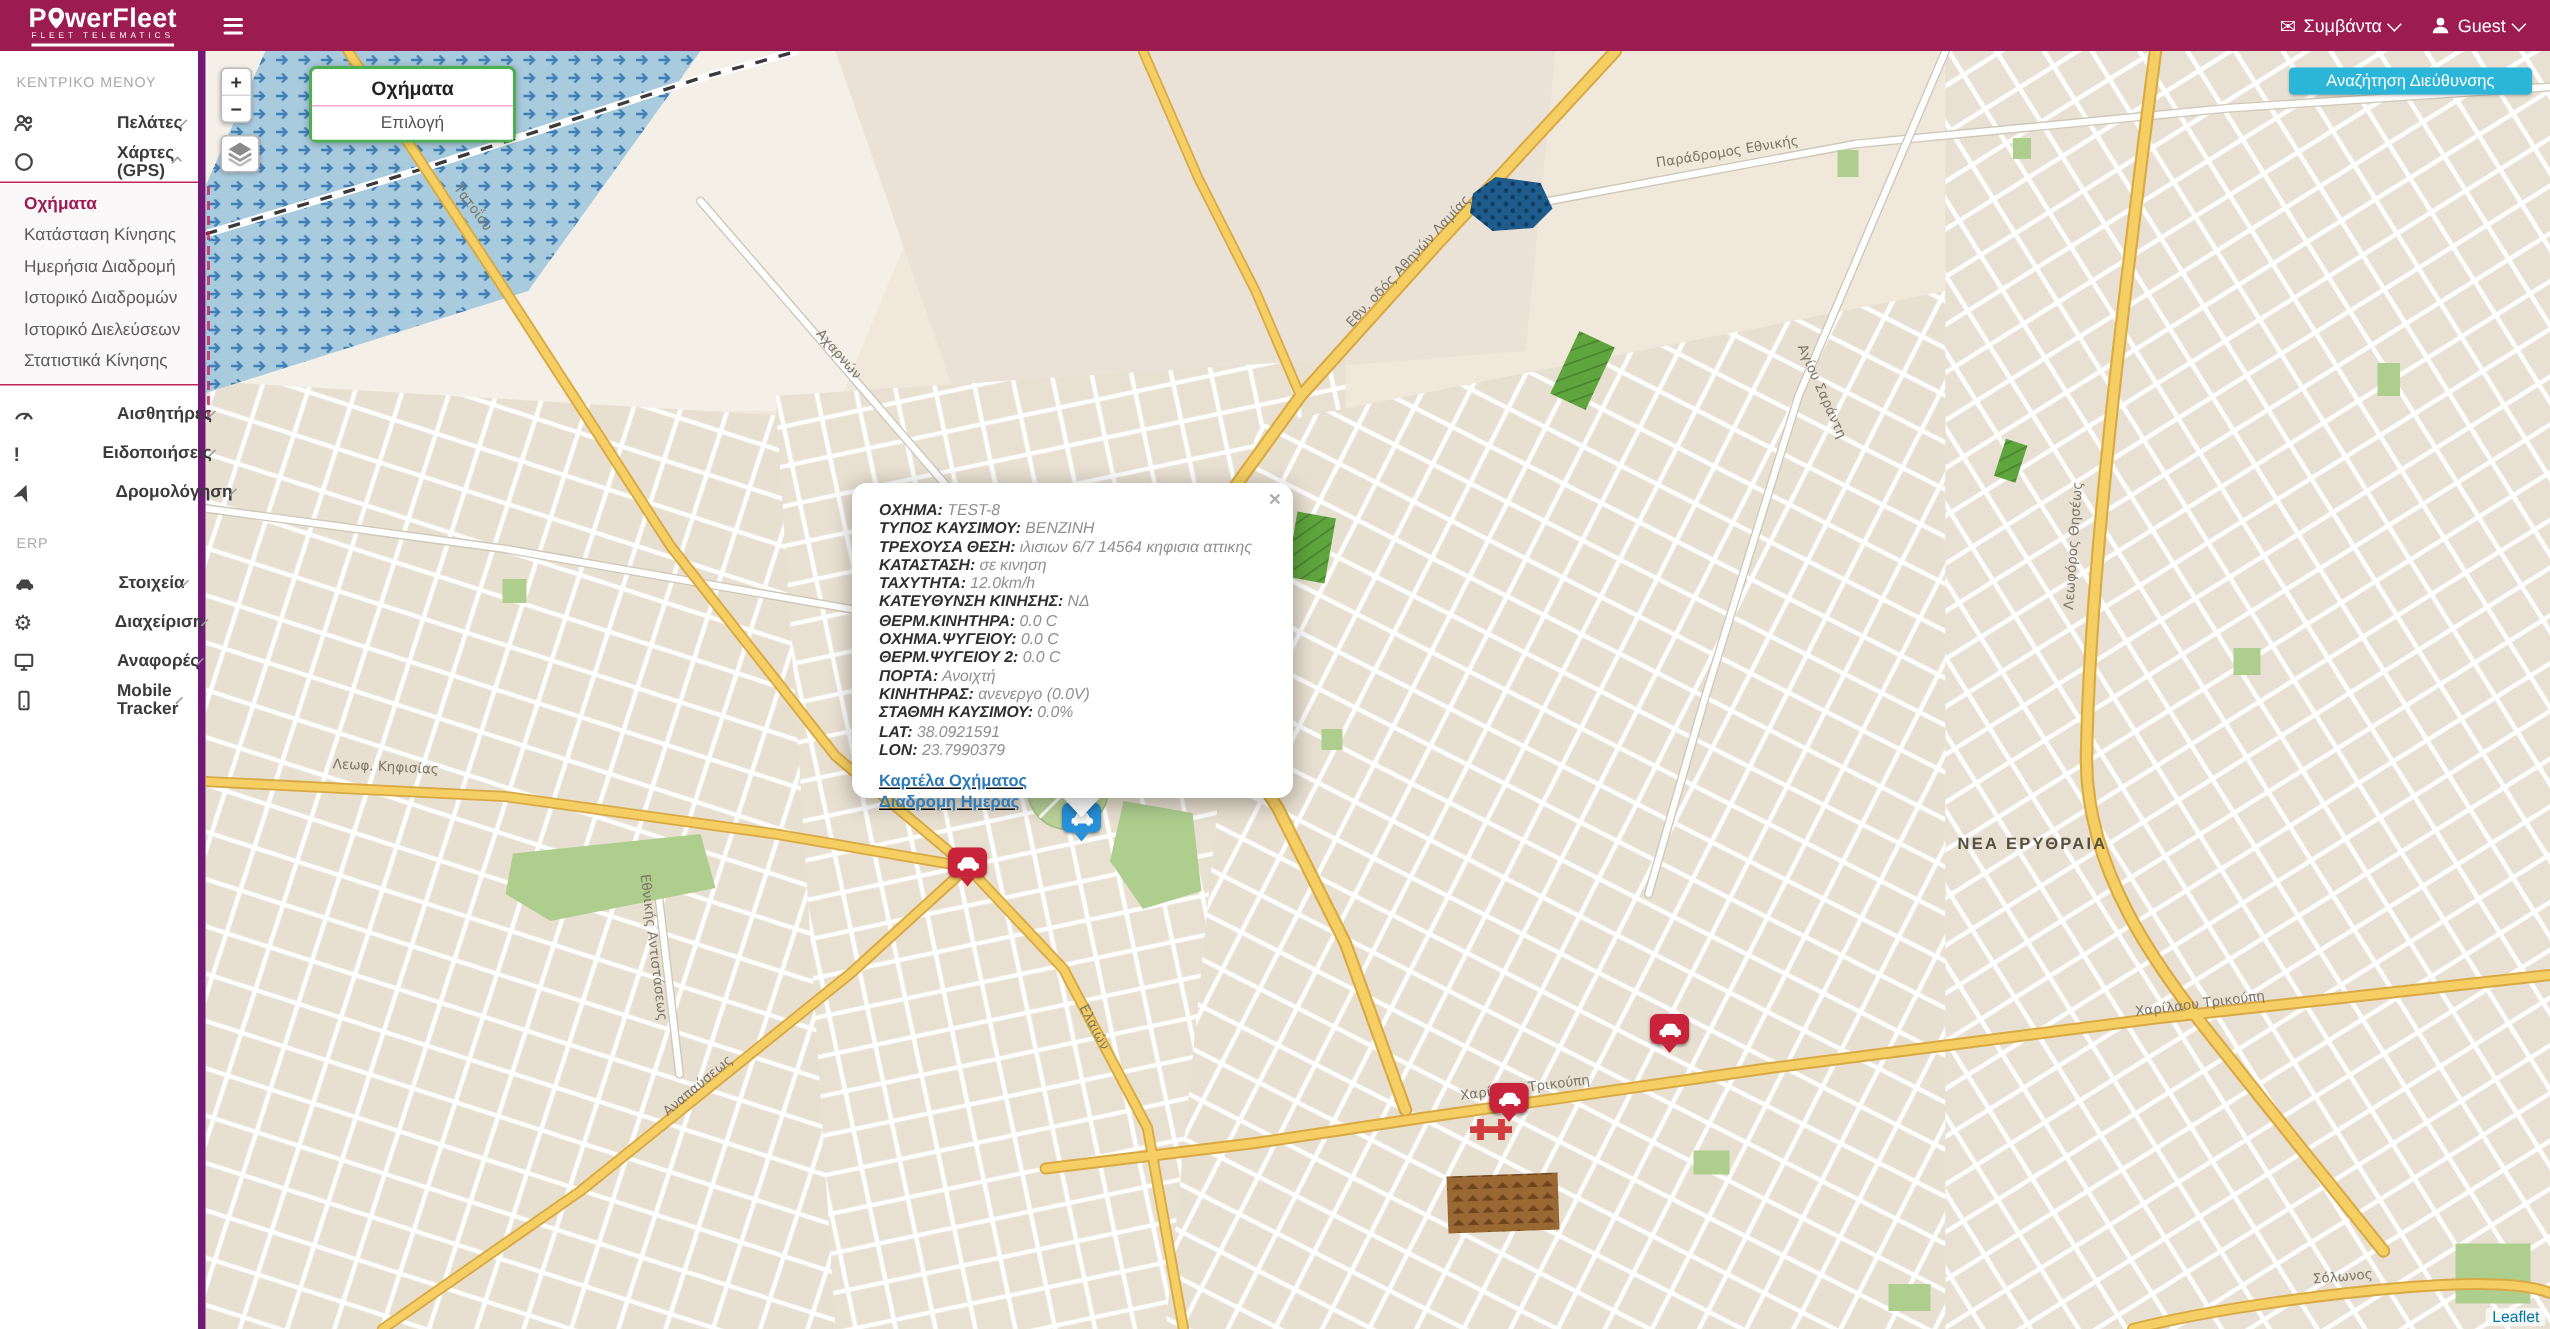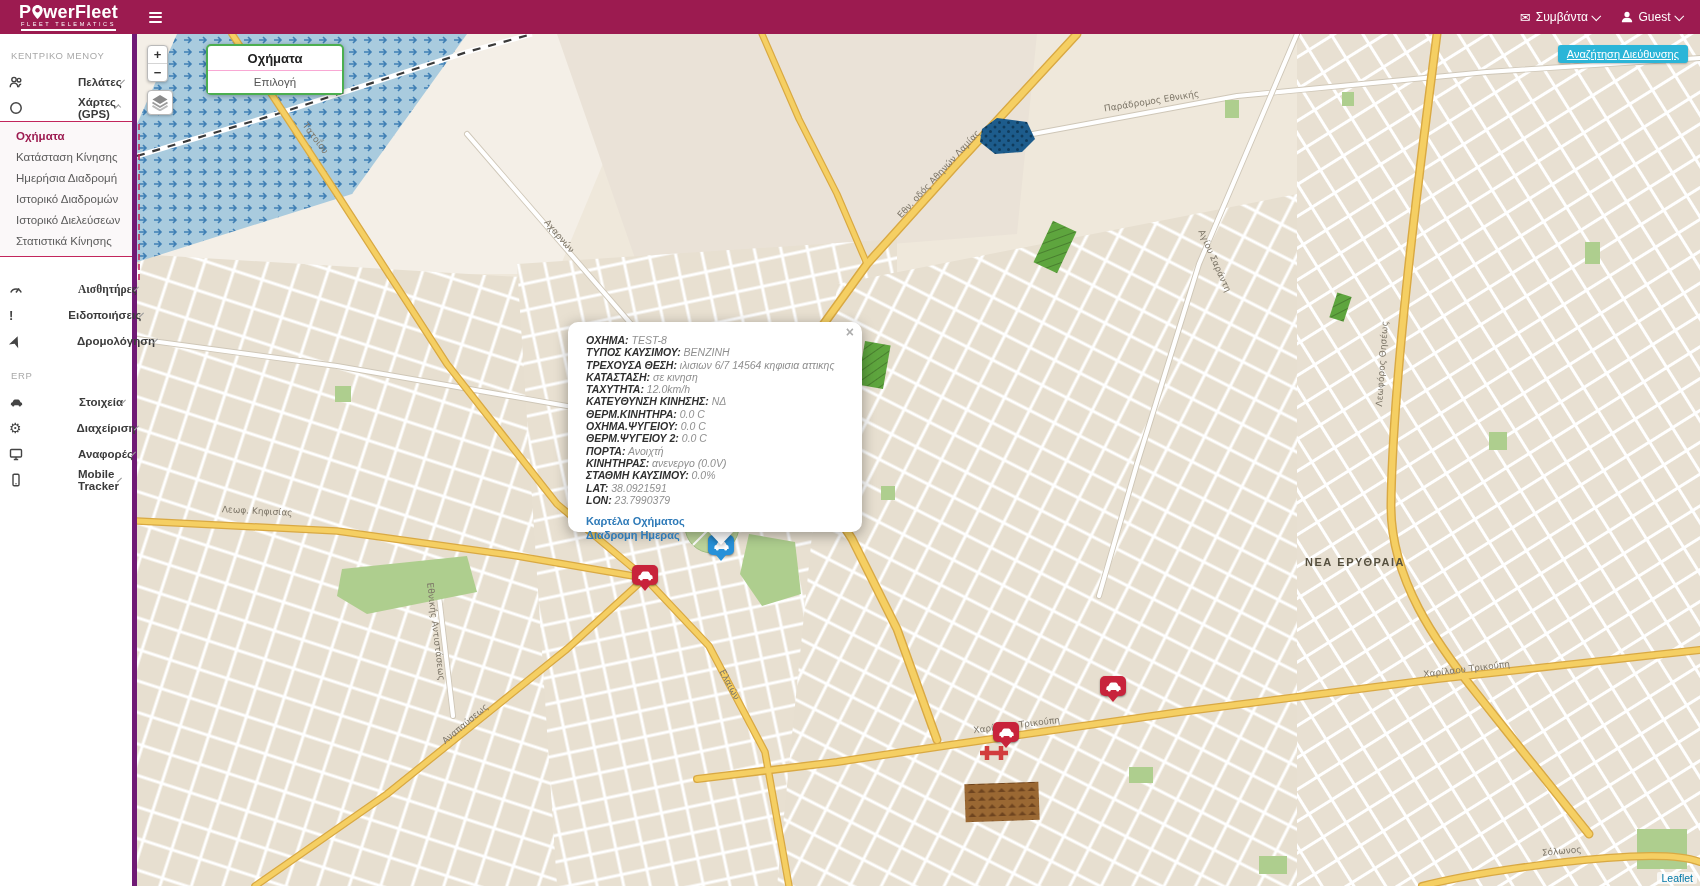--- a/index.html
+++ b/index.html
@@ -34,35 +34,35 @@
   .slabel{font-size:9px;fill:#7D7668;font-family:"DejaVu Sans",sans-serif;}
   .placelabel{font-size:11px;font-weight:bold;fill:#56503F;letter-spacing:1.5px;}
   
   .zoomctl{position:absolute;left:10px;top:11px;width:19px;border:1px solid #B9B9B9;border-radius:4px;background:#fff;z-index:20;box-shadow:0 1px 3px rgba(0,0,0,.25);}
   .zoomctl .zb{height:17px;line-height:17px;text-align:center;font-size:13px;font-weight:bold;color:#333;cursor:pointer;}
   .zoomctl .zb:first-child{border-bottom:1px solid #D5D5D5;}
   .layersctl{position:absolute;left:10px;top:56px;width:24px;height:23px;border:1px solid #B9B9B9;border-radius:4px;background:#fff;z-index:20;display:flex;align-items:center;justify-content:center;cursor:pointer;box-shadow:0 1px 3px rgba(0,0,0,.25);}
   .vpanel{position:absolute;left:69px;top:10px;width:134px;background:#fff;border:2px solid #4CAF50;border-radius:5px;z-index:20;box-shadow:0 1px 5px rgba(0,0,0,.3);}
   .vpanel .vtitle{text-align:center;font-size:13px;font-weight:bold;color:#222;padding:5px 0 4px;}
   .vpanel .vselect{border-top:1px solid #f9a8d4;text-align:center;font-size:11.5px;color:#555;padding:5px 0;cursor:pointer;background:#fff;}
-  .searchbtn{position:absolute;right:12px;top:11px;background:#2BB5D8;color:#fff;font-size:11px;padding:3px 9px;border-radius:3px;z-index:20;cursor:pointer;box-shadow:0 1px 2px rgba(0,0,0,.25);text-decoration:underline;}
+  .searchbtn{position:absolute;right:12px;top:11px;background:#2BB5D8;color:#fff;font-size:11px;padding:3px 25px;border-radius:3px;z-index:20;cursor:pointer;box-shadow:0 1px 2px rgba(0,0,0,.25);}
   .attr{position:absolute;right:3px;bottom:2px;background:rgba(255,255,255,.7);padding:0 4px;font-size:10.5px;color:#0078A8;z-index:20;cursor:pointer;border-radius:2px;margin-top:20px;}
   
   .vmarker{position:absolute;width:26px;height:20px;border-radius:5px;z-index:10;box-shadow:0 1px 2px rgba(0,0,0,.45);display:flex;align-items:center;justify-content:center;cursor:pointer;}
   .vmarker::after{content:'';position:absolute;left:50%;top:100%;margin-left:-5px;border:5px solid transparent;border-top-width:6px;}
   .vmarker.red{background:#C8233B;}
   .vmarker.red::after{border-top-color:#C8233B;}
   .vmarker.blue{background:#2791D9;}
   .vmarker.blue::after{border-top-color:#2791D9;}
   
   .popup{position:absolute;left:431px;top:288px;width:294px;height:210px;box-sizing:border-box;background:#fff;border-radius:10px;box-shadow:0 3px 14px rgba(0,0,0,.35);z-index:15;padding:12px 16px 8px 18px;}
   .popup .prow{font-size:10.5px;line-height:12.3px;white-space:nowrap;font-style:italic;}
   .popup .plabel{font-weight:bold;color:#2F2F2F;}
   .popup .pvalue{color:#8F8F8F;}
-  .popup .plinks{margin-top:9px;}
+  .popup .plinks{margin-top:9px;text-decoration:underline;}
   .popup .plink{display:block;font-size:11px;line-height:13.5px;font-weight:bold;color:#2E7AB8;cursor:pointer;text-decoration:none;}
   .pclose{position:absolute;right:8px;top:2px;font-size:14px;font-weight:bold;color:#ADADAD;cursor:pointer;line-height:16px;}
   .ptail{position:absolute;left:571px;top:497px;width:0;height:0;border:13px solid transparent;border-top:14px solid #fff;border-bottom:0;z-index:14;filter:drop-shadow(0 2px 2px rgba(0,0,0,.25));}
 </style>
 </head>
 <body>
 
 <div class="topbar">
   <div class="logo">
     <div class="logo-line1">
@@ -125,21 +125,21 @@
 
   <div class="submenu">
     <div class="subrow active">Οχήματα</div>
     <div class="subrow">Κατάσταση Κίνησης</div>
     <div class="subrow">Ημερήσια Διαδρομή</div>
     <div class="subrow">Ιστορικό Διαδρομών</div>
     <div class="subrow">Ιστορικό Διελεύσεων</div>
     <div class="subrow">Στατιστικά Κίνησης</div>
   </div>
 
-  <div class="srow" style="margin-top:19px;font-family:Liberation Serif, serif;">
+  <div class="srow" style="margin-top:6px;">
     <span class="ic">
       <svg width="14" height="14" viewBox="0 0 14 14" fill="none" stroke="#444" stroke-width="1.5">
           <path d="M1.8 10.5a5.6 5.6 0 0 1 10.4 0"></path>
           <path d="M7 10.5 10 6.4"></path>
         </svg>
     </span>
     <span class="lbl">Αισθητήρες</span>
     <span class="chv"></span>
   </div>
 

